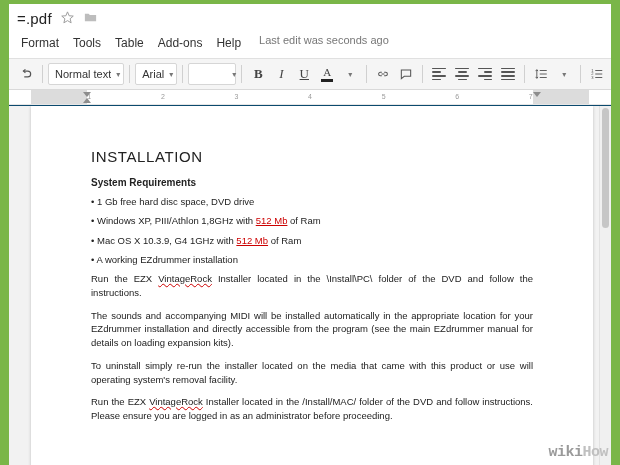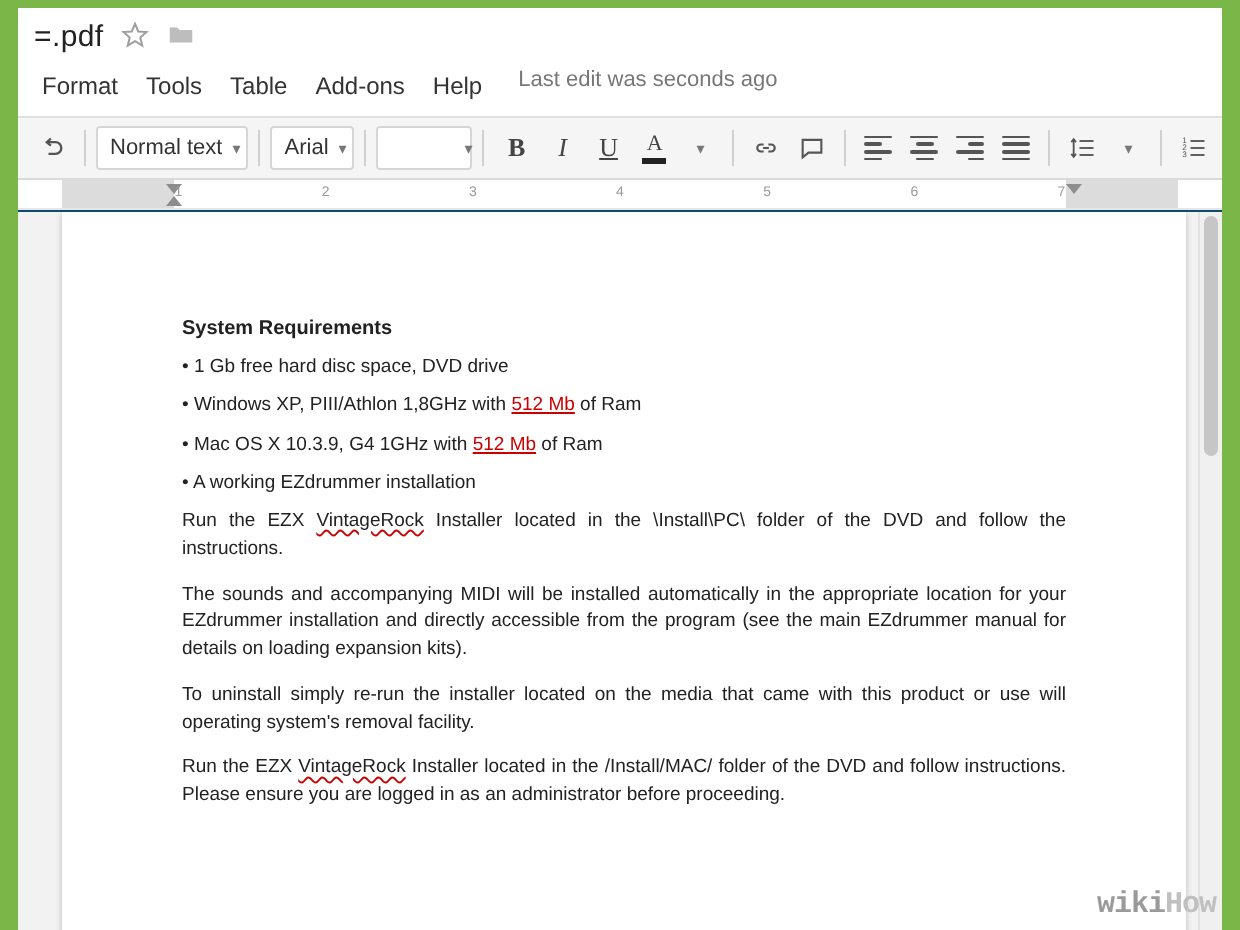--- a/index.html
+++ b/index.html
@@ -433,20 +433,21 @@
         <div class="tick" style="left:50%;">4</div>
         <div class="tick" style="left:63%;">5</div>
         <div class="tick" style="left:76%;">6</div>
         <div class="tick" style="left:89%;">7</div>
       </div>
     </div>
 
     <div class="canvas">
       <div class="page">
 
+        <h1 class="doc-h1">INSTALLATION</h1>
 
         <h2 class="doc-h2">System Requirements</h2>
         <p class="doc-li">• 1 Gb free hard disc space, DVD drive</p>
         <p class="doc-li">• Windows XP, PIII/Athlon 1,8GHz with <span class="link-red">512 Mb</span> of Ram</p>
         <p class="doc-li">• Mac OS X 10.3.9, G4 1GHz with <span class="link-red">512 Mb</span> of Ram</p>
         <p class="doc-li">• A working EZdrummer installation</p>
 
         <p class="doc-p">Run the EZX <span class="squiggle">VintageRock</span> Installer located in the \Install\PC\ folder of the DVD and follow the instructions.</p>
         <p class="doc-p">The sounds and accompanying MIDI will be installed automatically in the appropriate location for your EZdrummer installation and directly accessible from the program (see the main EZdrummer manual for details on loading expansion kits).</p>
         <p class="doc-p">To uninstall simply re-run the installer located on the media that came with this product or use will operating system's removal facility.</p>

